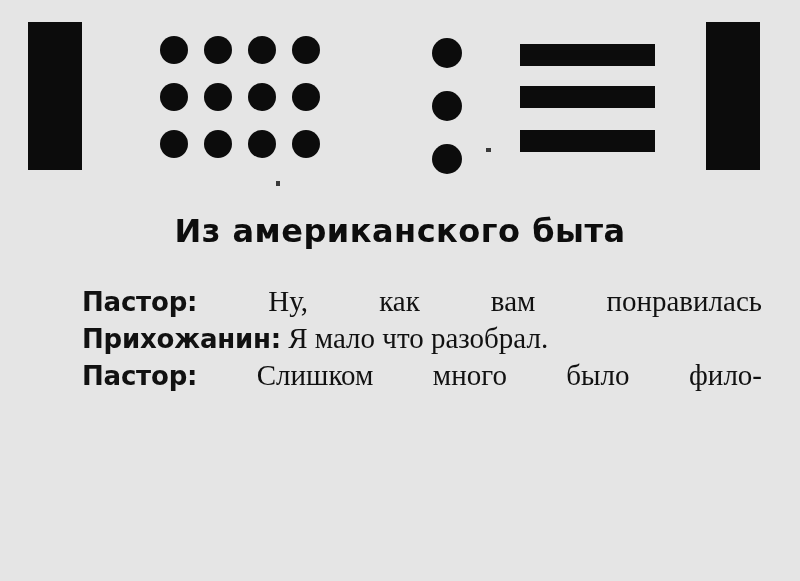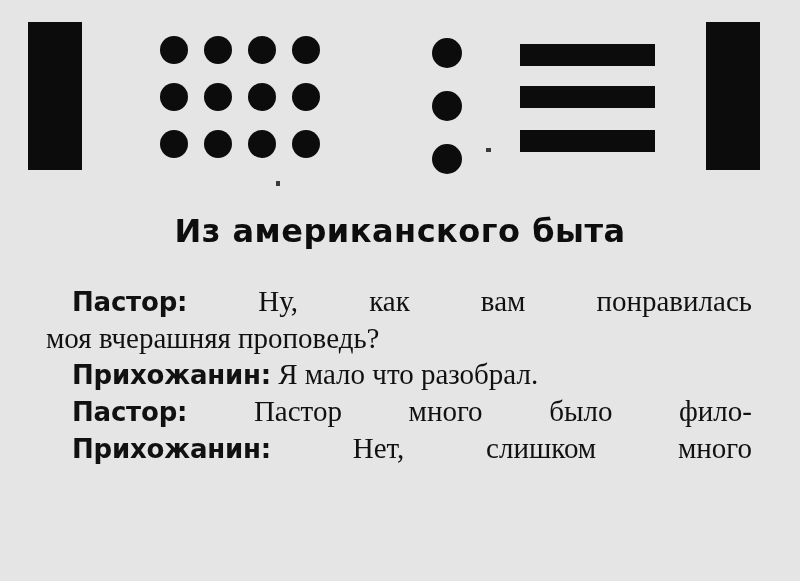--- a/index.html
+++ b/index.html
@@ -109,21 +109,21 @@
     font-size: 32px;
     font-weight: 700;
     letter-spacing: 0.5px;
     color: #0d0d0d;
   }
 
   
   .body {
     position: absolute;
     top: 284px;
-    left: 46px;
+    left: 56px;
     width: 706px;
   }
   .line {
     font-family: "Liberation Serif", serif;
     font-size: 29px;
     line-height: 35px;
     color: #111111;
     text-align: justify;
     text-justify: inter-word;
     margin-bottom: 1px;
@@ -193,33 +193,26 @@
   <div class="speck speck-b"></div>
 
   <div class="title">Из американского быта</div>
 
   <div class="body">
 
     <div class="line justified">
       <span class="indent"></span><span class="speaker">Пастор:</span>
       <span class="speech">Ну, как вам понравилась</span>
     </div>
-    <div class="line last">
-      <span class="speech">моя вчерашняя проповедь?</span>
-    </div>
 
     <div class="line last">
       <span class="indent"></span><span class="speaker">Прихожанин:</span>
       <span class="speech">Я мало что разобрал.</span>
     </div>
 
     <div class="line justified">
       <span class="indent"></span><span class="speaker">Пастор:</span>
-      <span class="speech">Пастор много было фило-</span>
-    </div>
-
-    <div class="line justified">
-      <span class="indent"></span><span class="speaker">Прихожанин:</span>
-      <span class="speech">Нет, слишком много</span>
-    </div>
+      <span class="speech">Слишком много было фило-</span>
+    </div>
+
 
   </div>
 </div>
 
 </body></html>

